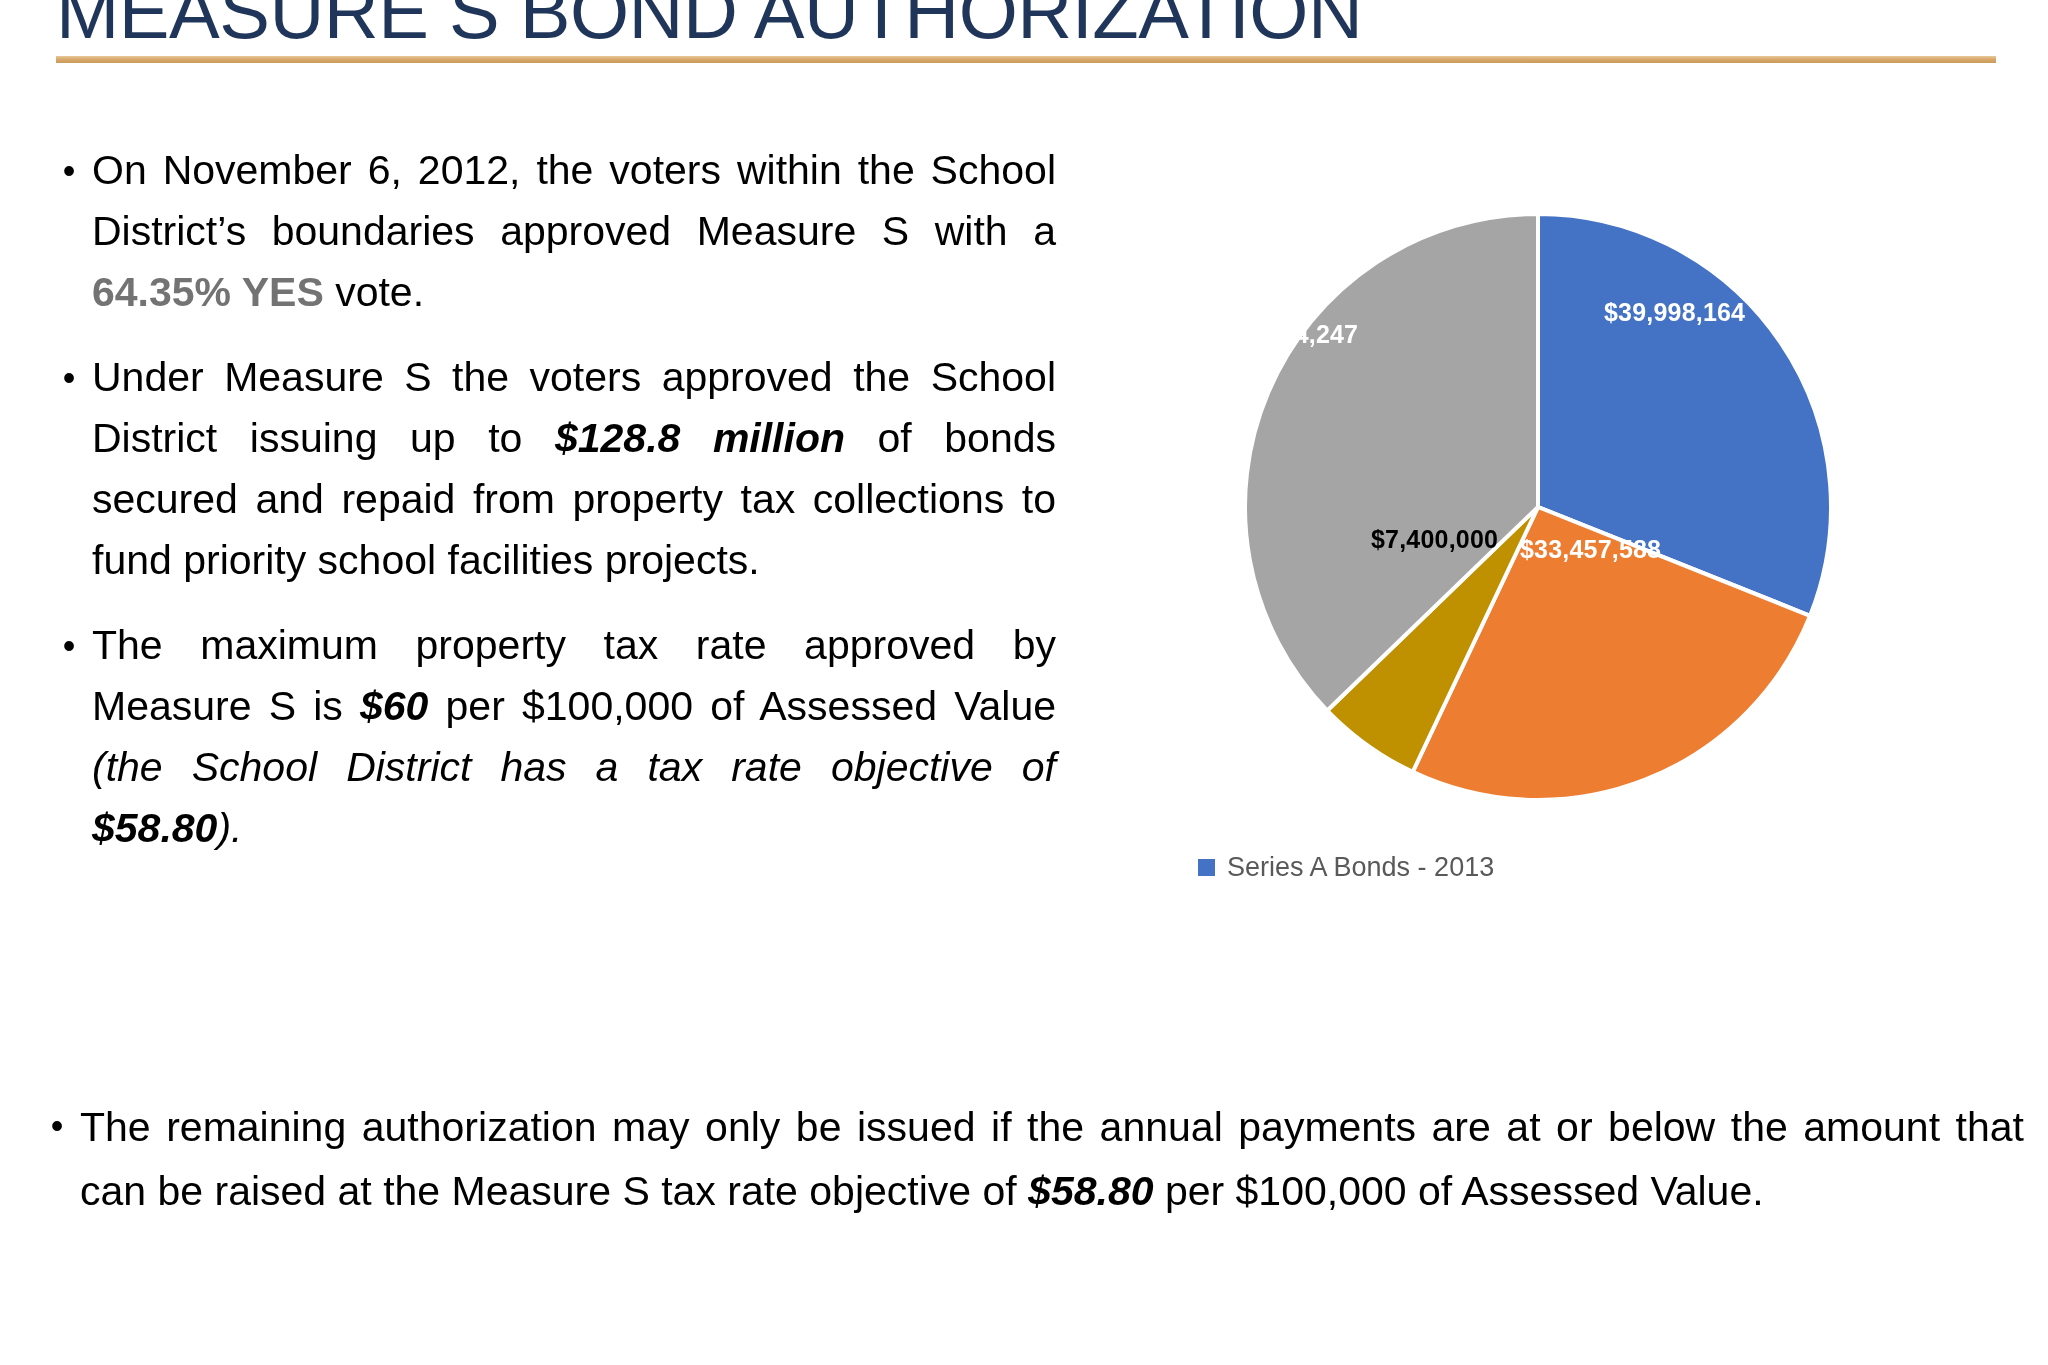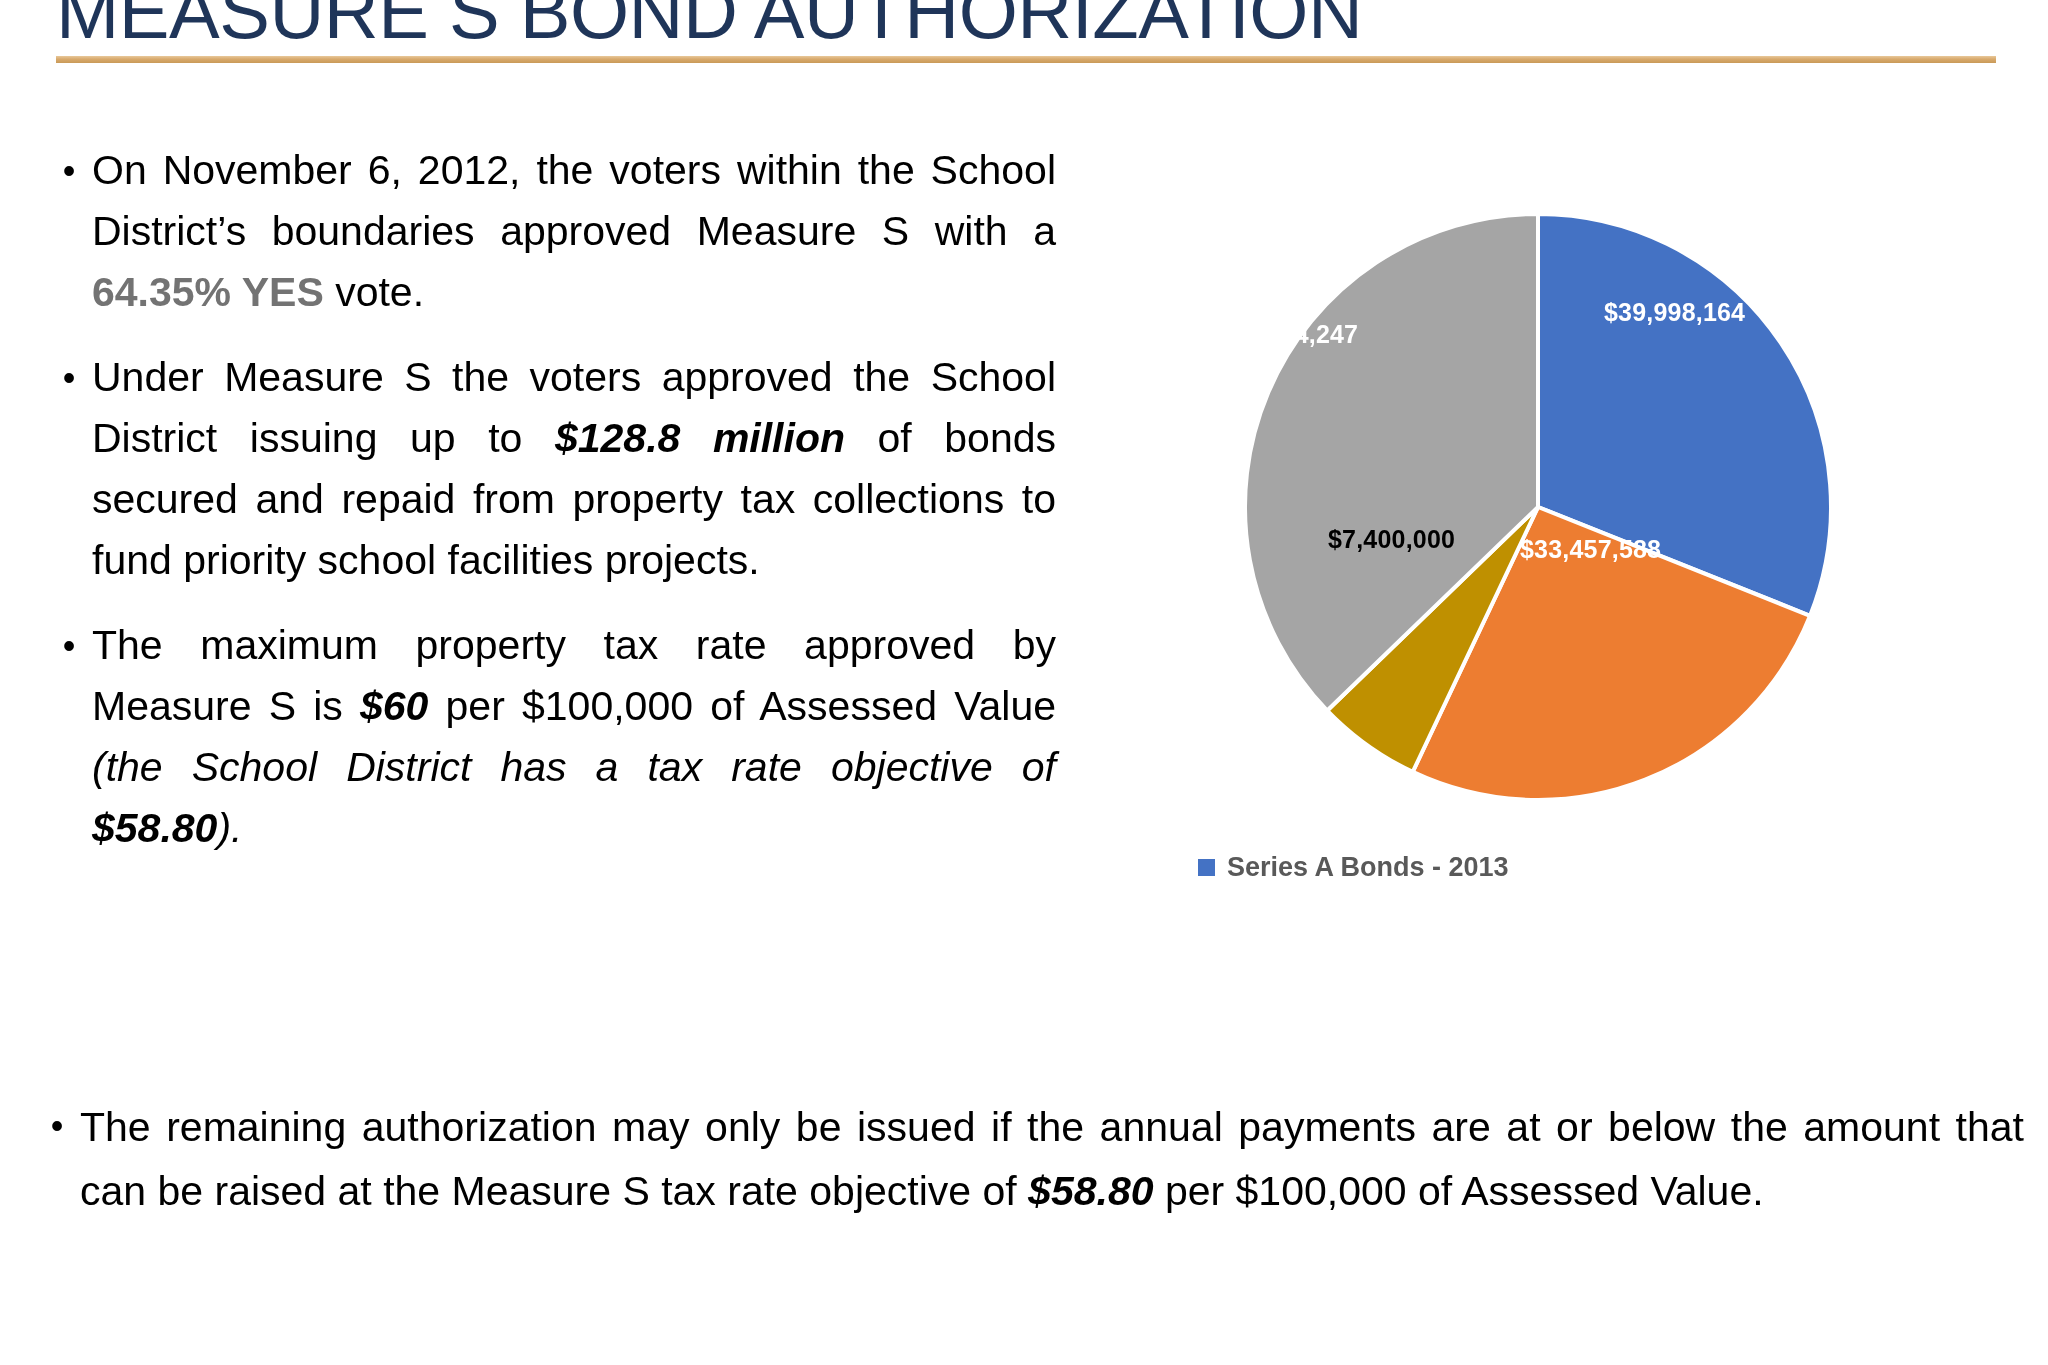--- a/index.html
+++ b/index.html
@@ -100,21 +100,21 @@
     height: 640px;
   }
   .pie-label {
     position: absolute;
     font-size: 25px;
     font-weight: bold;
     white-space: nowrap;
     letter-spacing: 0.2px;
   }
   .pie-label.light { color: #FFFFFF; }
-  .pie-label.dark  { color: #000000; }
+  .pie-label.dark  { color: #000000; margin-left: 43px; }
 
   
   #chart-legend {
     position: absolute;
     left: 18px;
     top: 672px;
     width: 740px;
     display: grid;
     grid-template-columns: 370px 370px;
     grid-row-gap: 22px;
@@ -124,21 +124,21 @@
     align-items: center;
   }
   .legend-swatch {
     width: 17px;
     height: 17px;
     flex: 0 0 17px;
     margin-right: 12px;
   }
   .legend-text {
     font-size: 27px;
-    font-weight: bold;
+    font-weight: normal;
     color: #595959;
     white-space: nowrap;
   }
 </style>
 </head>
 <body>
 
 <div id="slide-title">MEASURE S BOND AUTHORIZATION</div>
 <div id="title-rule"></div>
 

